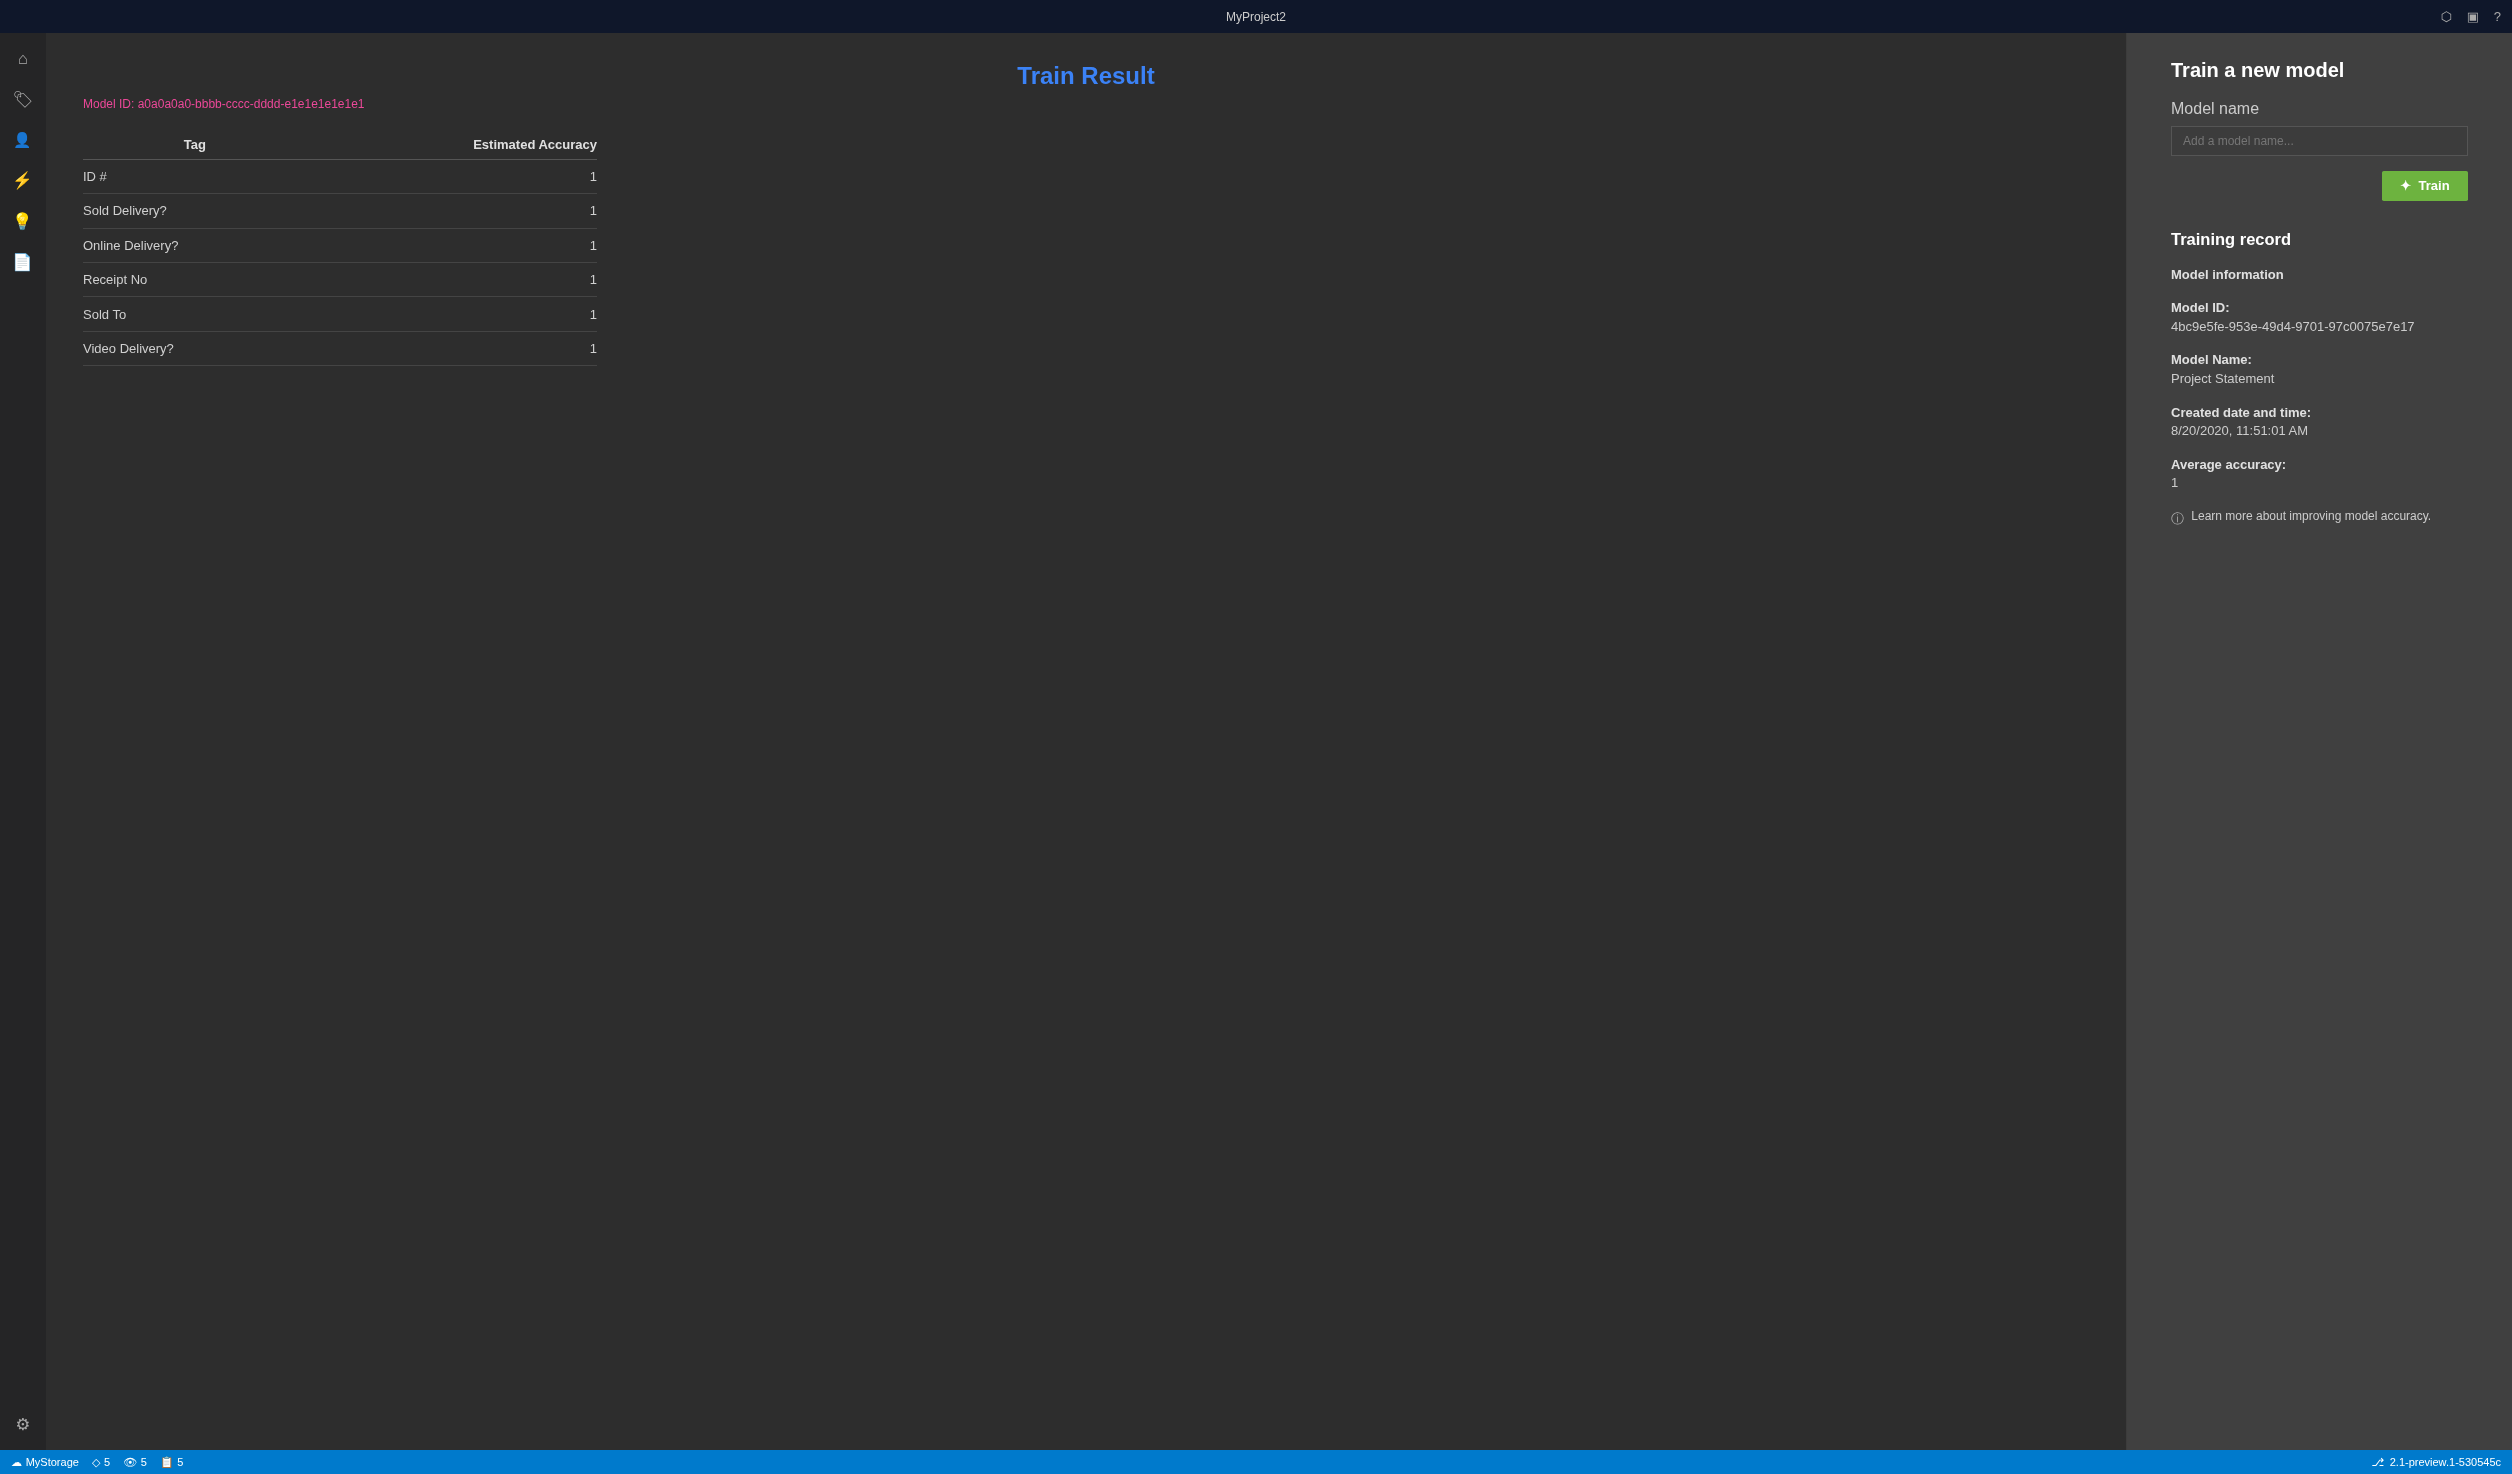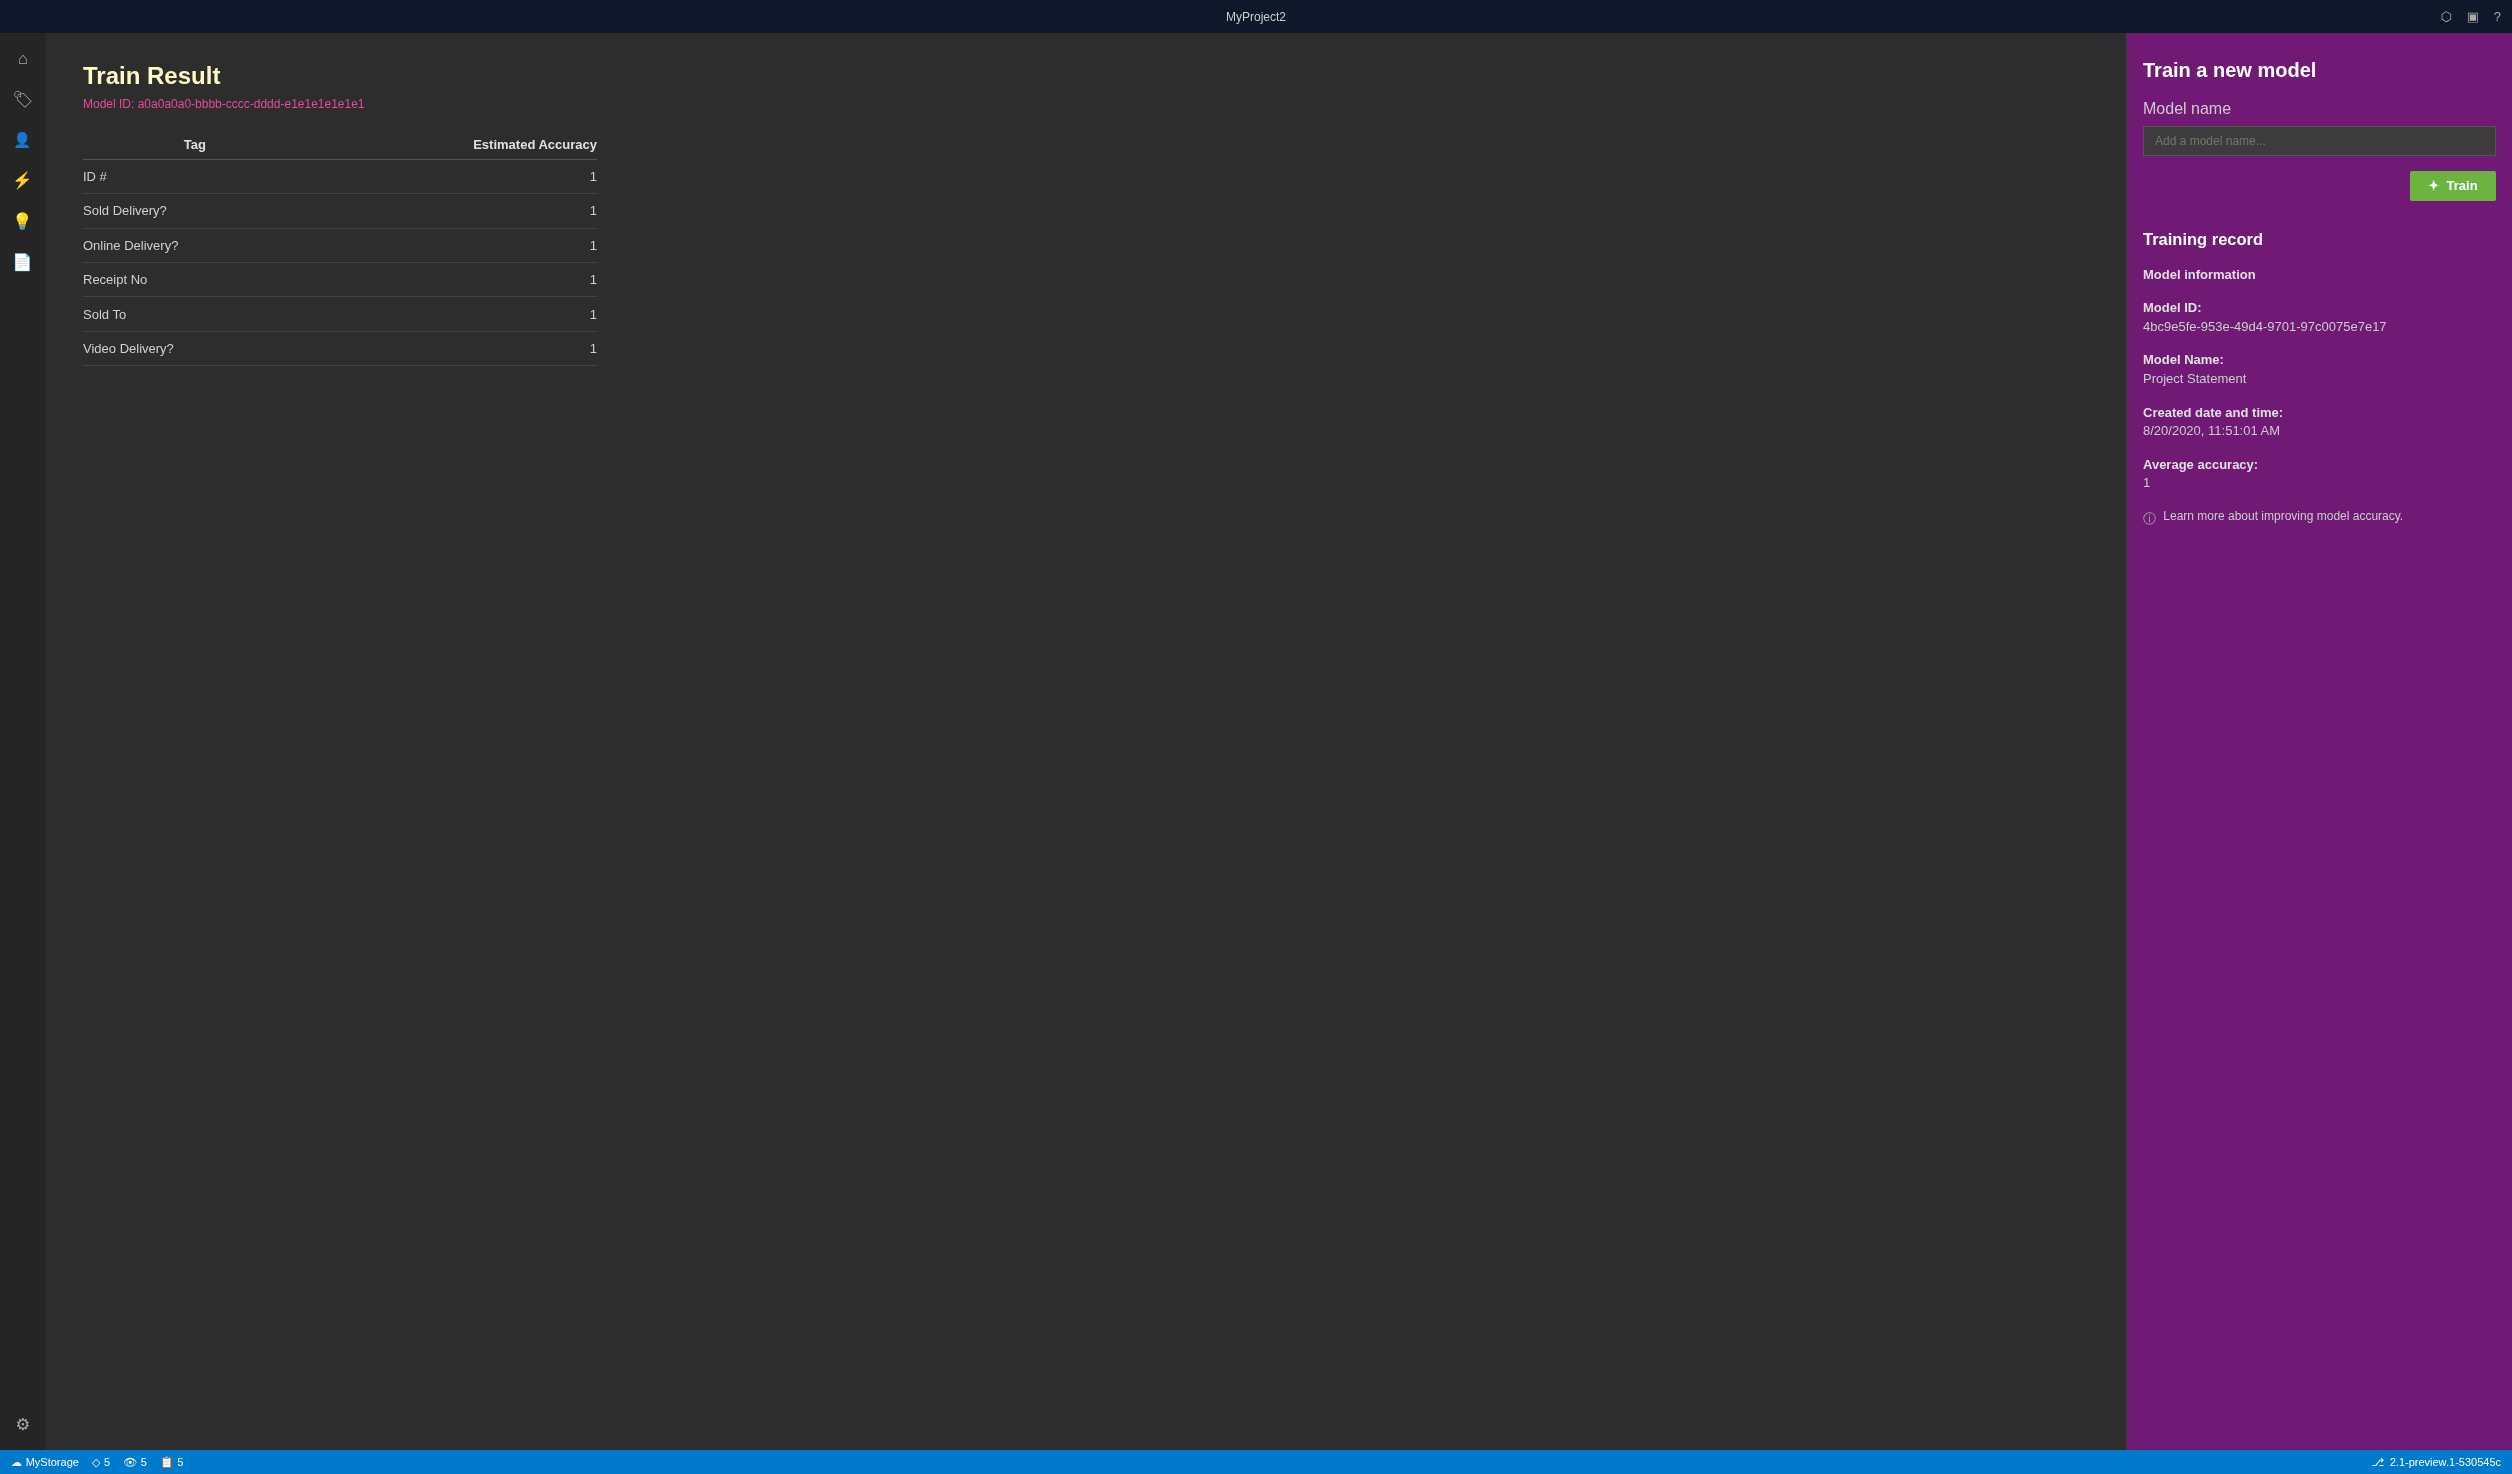--- a/index.html
+++ b/index.html
@@ -87,22 +87,23 @@
     .main-panel {
       flex: 1;
       padding: 29px 37px;
       overflow-y: auto;
       background: #2d2d2d;
     }
 
     .page-title {
       font-size: 24px;
       font-weight: 600;
-      color: #fef9c3;
+      color: #3b82f6;
       margin-bottom: 7.3px;
+      text-align: center;
     }
     .model-id-text {
       color: #ec4899;
       font-size: 12px;
       margin-bottom: 18px;
     }
 
     
     .result-table {
       width: 100%;
@@ -130,23 +131,23 @@
       color: #d0d0d0;
       font-size: 13px;
     }
     .result-table tbody td:last-child {
       text-align: right;
     }
 
     
     .right-panel {
       width: 386px;
-      background: #701a75;
+      background: #404040;
       border-left: 0.9px solid #3c3c3c;
-      padding: 26px 16px;
+      padding: 26px 44px;
       overflow-y: auto;
       flex-shrink: 0;
     }
 
     .panel-section-title {
       font-size: 20px;
       font-weight: 600;
       color: #ffffff;
       margin-bottom: 18.4px;
     }

